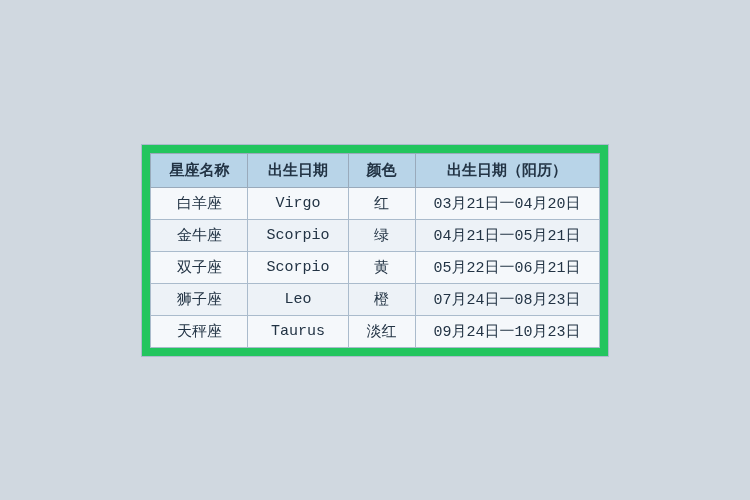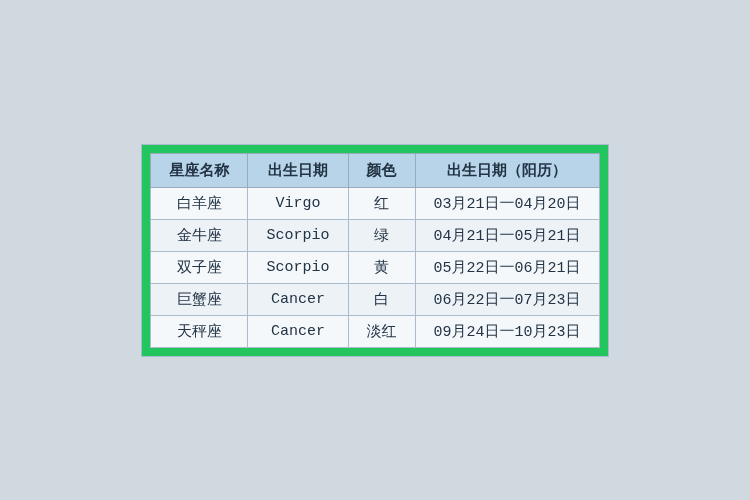--- a/index.html
+++ b/index.html
@@ -74,26 +74,26 @@
           <td>绿</td>
           <td>04月21日一05月21日</td>
         </tr>
         <tr>
           <td>双子座</td>
           <td>Scorpio</td>
           <td>黄</td>
           <td>05月22日一06月21日</td>
         </tr>
         <tr>
-          <td>巨蟹座</td>
-          <td>Cancer</td>
-          <td>白</td>
-          <td>06月22日一07月23日</td>
+          <td>狮子座</td>
+          <td>Leo</td>
+          <td>橙</td>
+          <td>07月24日一08月23日</td>
         </tr>
         <tr>
           <td>天秤座</td>
-          <td>Cancer</td>
+          <td>Taurus</td>
           <td>淡红</td>
           <td>09月24日一10月23日</td>
         </tr>
       </tbody>
   </table>
 </div>
 
 </body></html>

